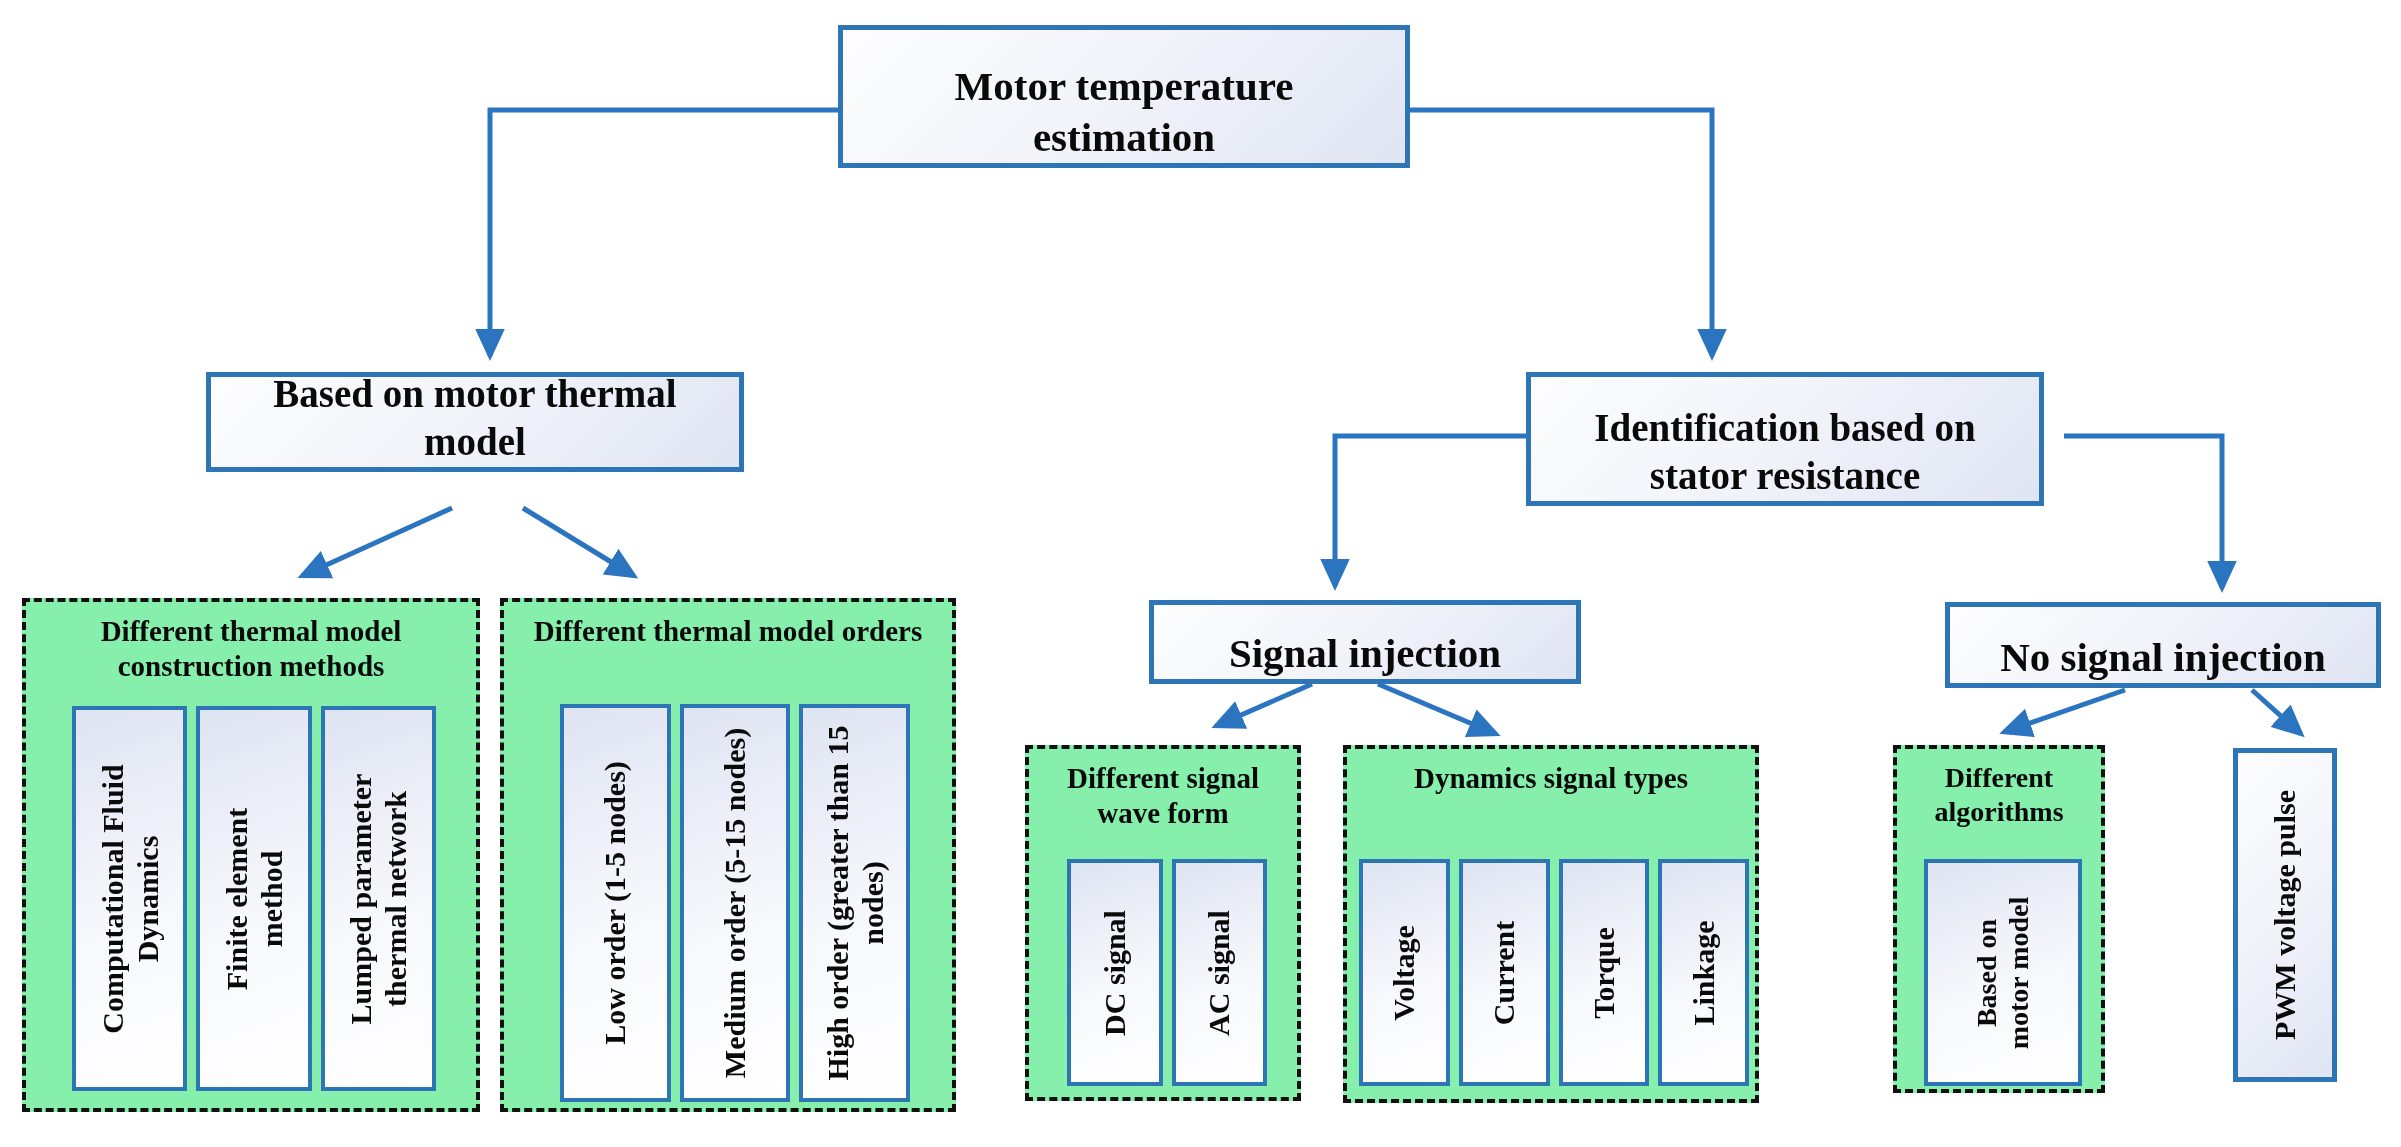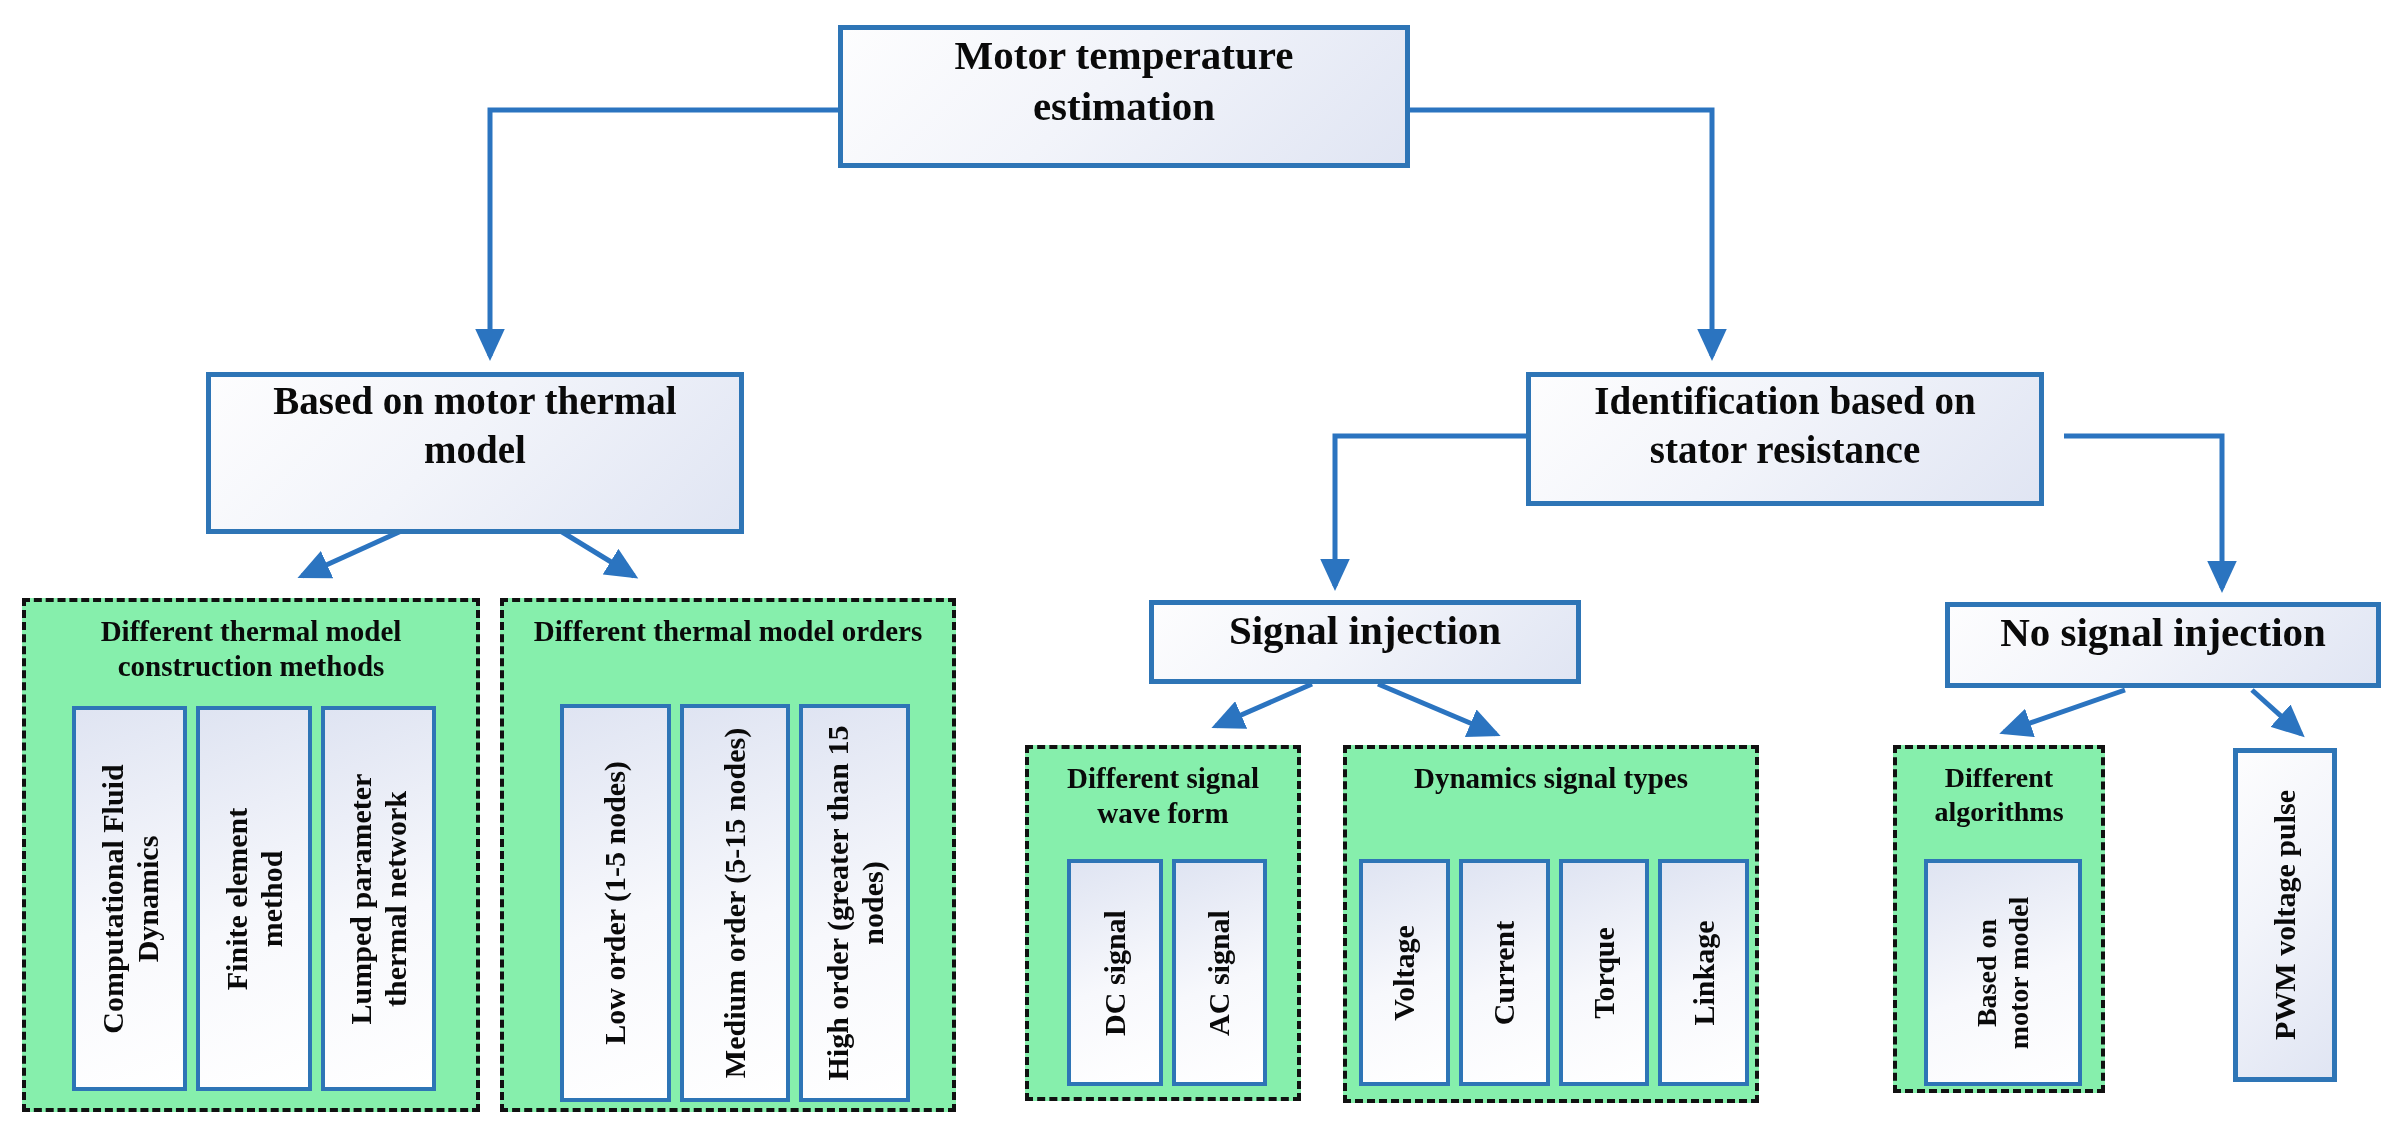--- a/index.html
+++ b/index.html
@@ -9,21 +9,21 @@
     background:#ffffff;
     font-family:"Liberation Serif","DejaVu Serif",serif;
     color:#0a0a0a;
     overflow:hidden;
   }
   .wires{position:absolute;left:0;top:0;z-index:0;}
   .box{
     position:absolute;z-index:1;
     border:5px solid #2e75b6;
     background:linear-gradient(135deg,#fdfdfe 0%,#f2f4fa 45%,#e0e5f3 100%);
-    display:flex;align-items:flex-start;justify-content:center;
+    display:flex;align-items:flex-end;justify-content:center;
     text-align:center;font-weight:bold;line-height:1.25;
     box-sizing:border-box;
   }
   .lvl1{font-size:41px;}
   .lvl2{font-size:39px;}
   .lvl3{font-size:41px;}
   .dashbox{
     position:absolute;z-index:1;
     border:4px dashed #111111;
     box-sizing:border-box;
@@ -73,21 +73,21 @@
       <path d="M 1378,684 L 1496,734" marker-end="url(#arr)"></path>
       <path d="M 2125,690 L 2004,732" marker-end="url(#arr)"></path>
       <path d="M 2252,690 L 2301,734" marker-end="url(#arr)"></path>
     </g>
   </svg>
 
   <div class="box lvl1" style="left:838px;top:25px;width:572px;height:143px;padding:0 42px;">
     <span>Motor temperature estimation</span>
   </div>
 
-  <div class="box lvl2" style="left:206px;top:372px;width:538px;height:162px;padding:0 24px;">
+  <div class="box lvl2" style="left:206px;top:372px;width:538px;height:100px;padding:0 24px;">
     <span>Based on motor thermal model</span>
   </div>
 
   <div class="box lvl2" style="left:1526px;top:372px;width:518px;height:134px;padding:0 24px;">
     <span>Identification based on stator resistance</span>
   </div>
 
   <div class="box lvl3" style="left:1149px;top:600px;width:432px;height:84px;">
     <span>Signal injection</span>
   </div>

